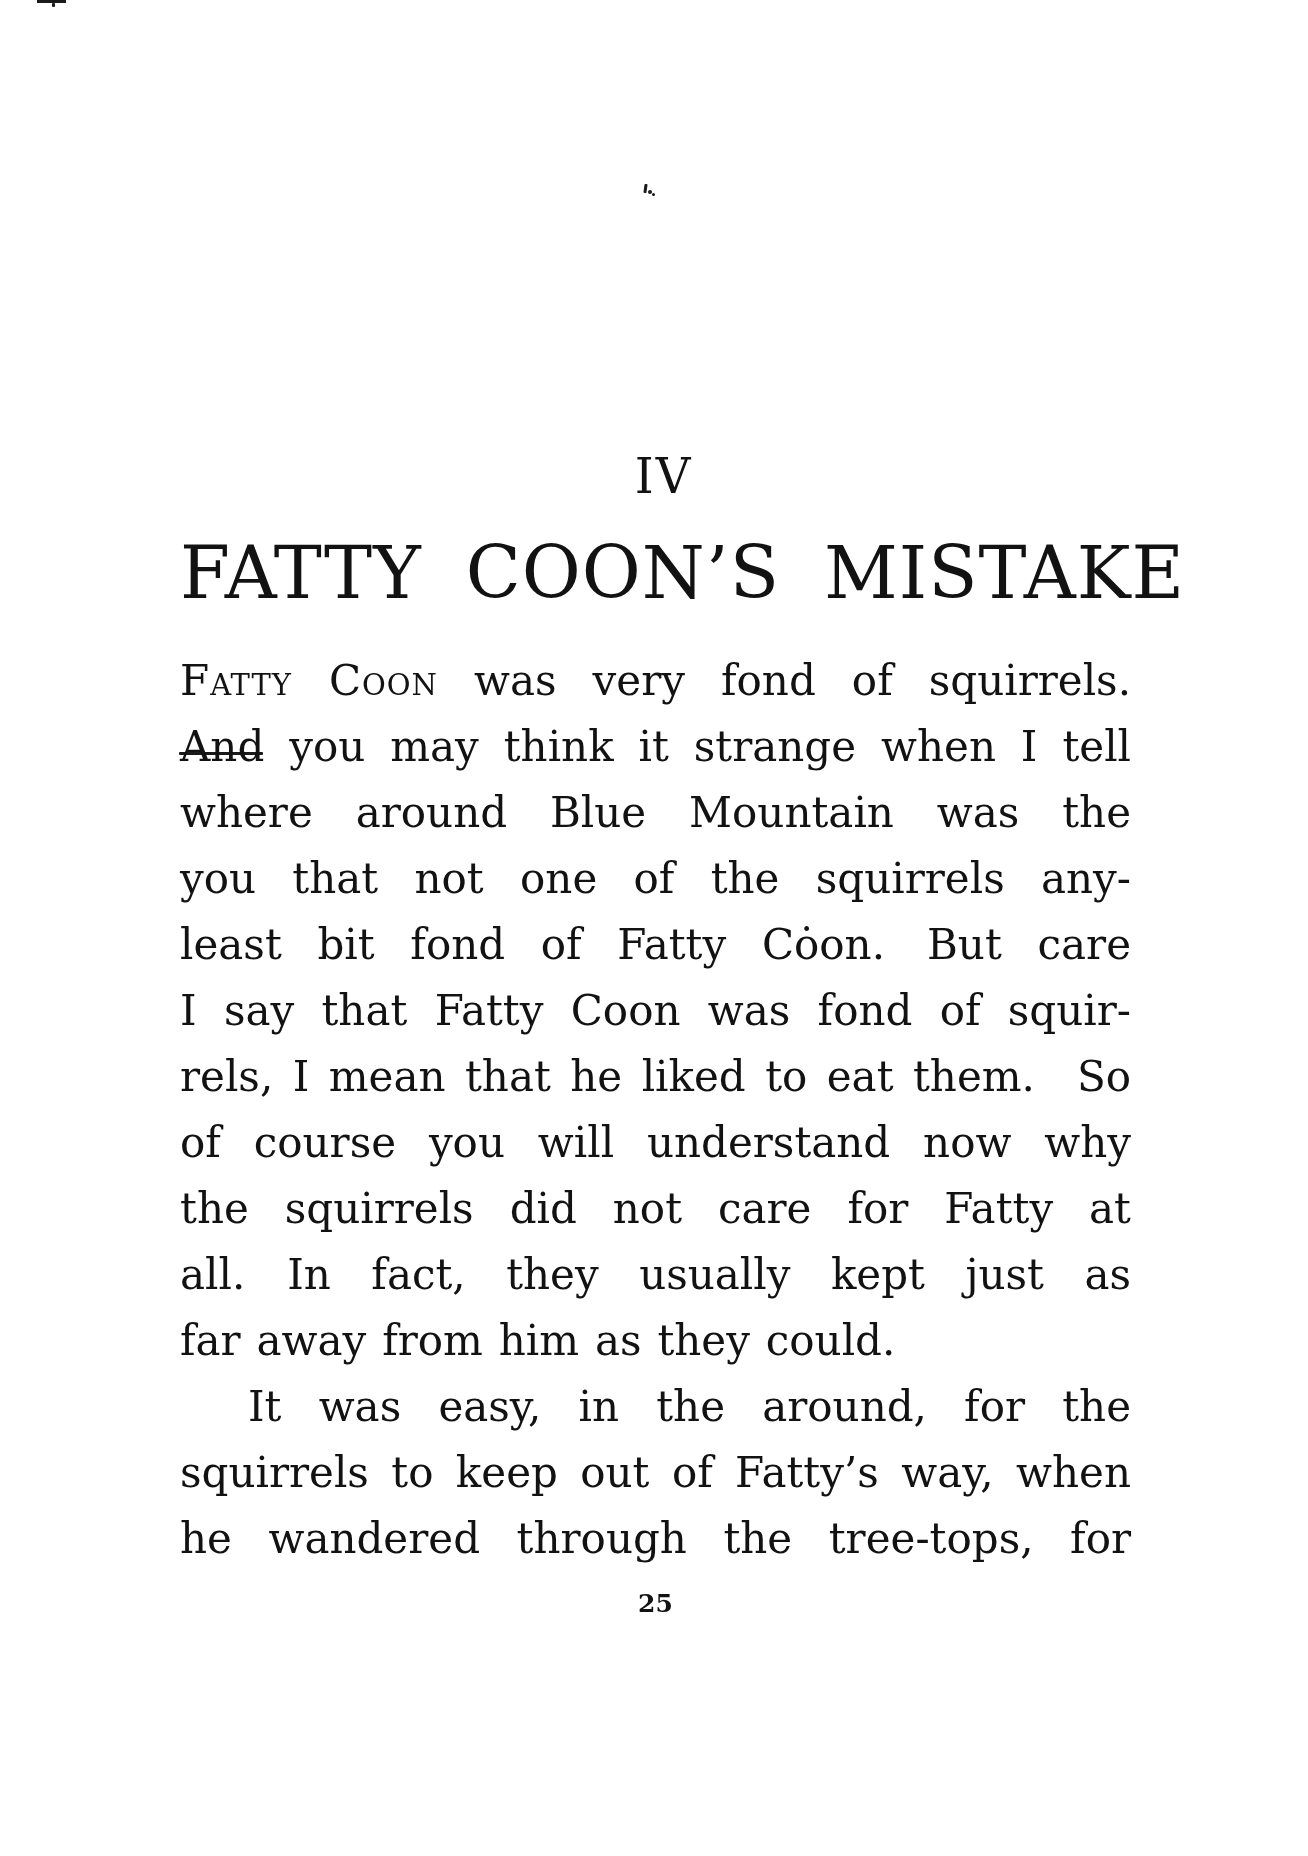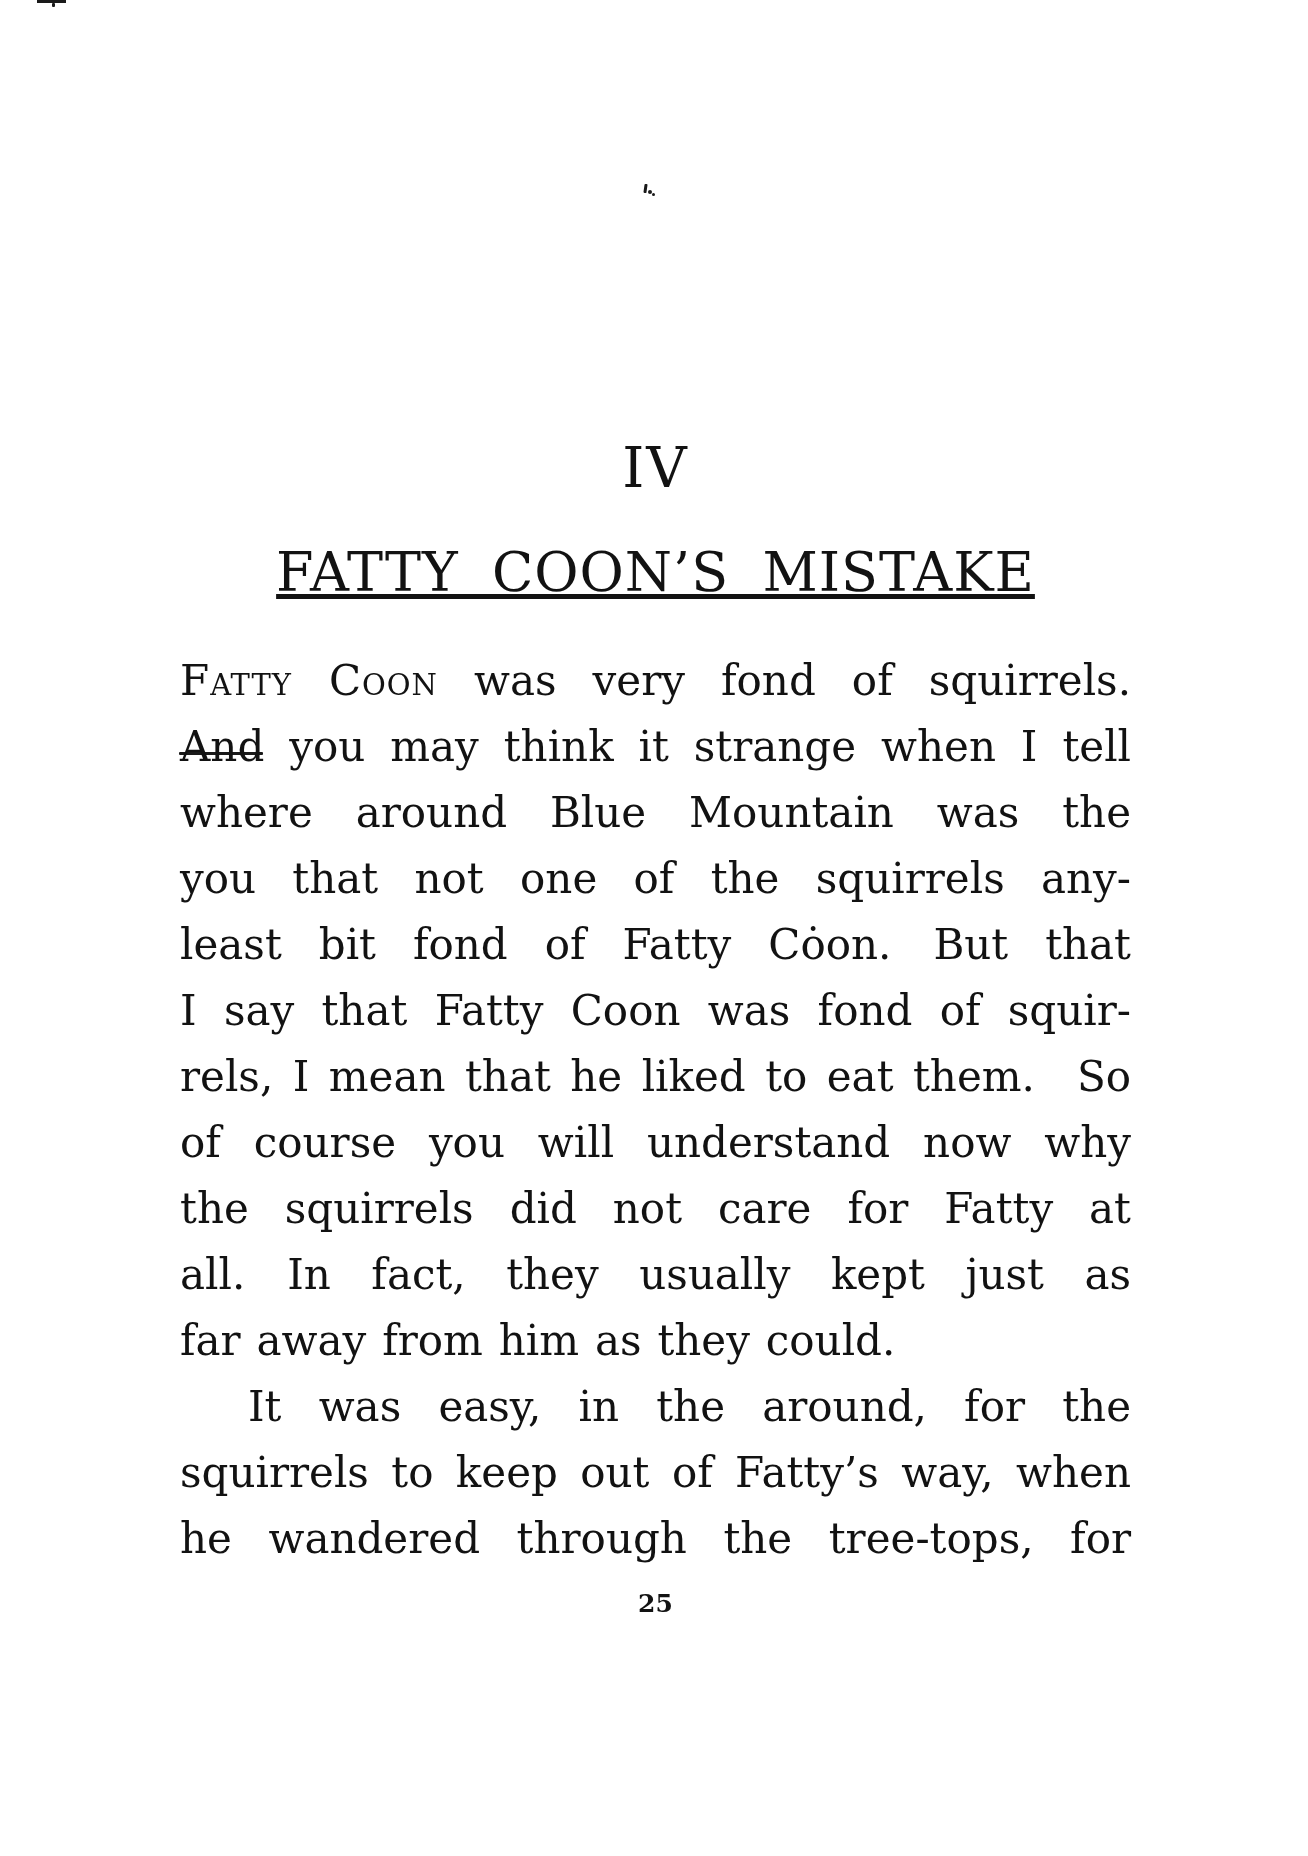--- a/index.html
+++ b/index.html
@@ -16,41 +16,40 @@
     color: #121212;
     overflow: hidden;
   }
 
   
   .chapter-number {
     position: absolute;
     top: 440px;
     left: 180px;
     width: 951px;
-    margin: 0;
-    font-size: 56px;
+    margin: 8px;
+    font-size: 48px;
     line-height: 56px;
     font-weight: normal;
     text-align: center;
     letter-spacing: 2px;
   }
   .chapter-title {
     position: absolute;
     top: 546px;
     left: 180px;
     width: 951px;
     margin: 0;
-    font-size: 54px;
+    font-size: 72px;
     line-height: 54px;
     font-weight: normal;
     text-align: center;
     letter-spacing: 1px;
     word-spacing: 0.28em;
     white-space: nowrap;
-    text-decoration: underline;
   }
 
   
   .body-text {
     position: absolute;
     top: 648px;
     left: 180px;
     width: 951px;
   }
   .line {
@@ -122,21 +121,21 @@
   <h2 class="chapter-number">IV</h2>
   <h1 class="chapter-title">FATTY COON’S MISTAKE</h1>
 
   <div class="body-text">
 
     <div class="line"><span class="sc">Fatty Coon</span><span> was very fond of squirrels.</span></div>
 
     <div class="line">And you may think it strange when I tell</div>
     <div class="line">where around Blue Mountain was the</div>
     <div class="line">you that not one of the squirrels any-</div>
-    <div class="line">least bit fond of Fatty Cȯon. But that</div>
+    <div class="line">least bit fond of Fatty Cȯon. But care</div>
     <div class="line">I say that Fatty Coon was fond of squir-</div>
     <div class="line">rels, I mean that he liked to eat them. So</div>
     <div class="line">of course you will understand now why</div>
     <div class="line">the squirrels did not care for Fatty at</div>
     <div class="line">all. In fact, they usually kept just as</div>
     <div class="line flush">far away from him as they could.</div>
 
     <div class="line indent">It was easy, in the around, for the</div>
     <div class="line">squirrels to keep out of Fatty’s way, when</div>
     <div class="line">he wandered through the tree-tops, for</div>

